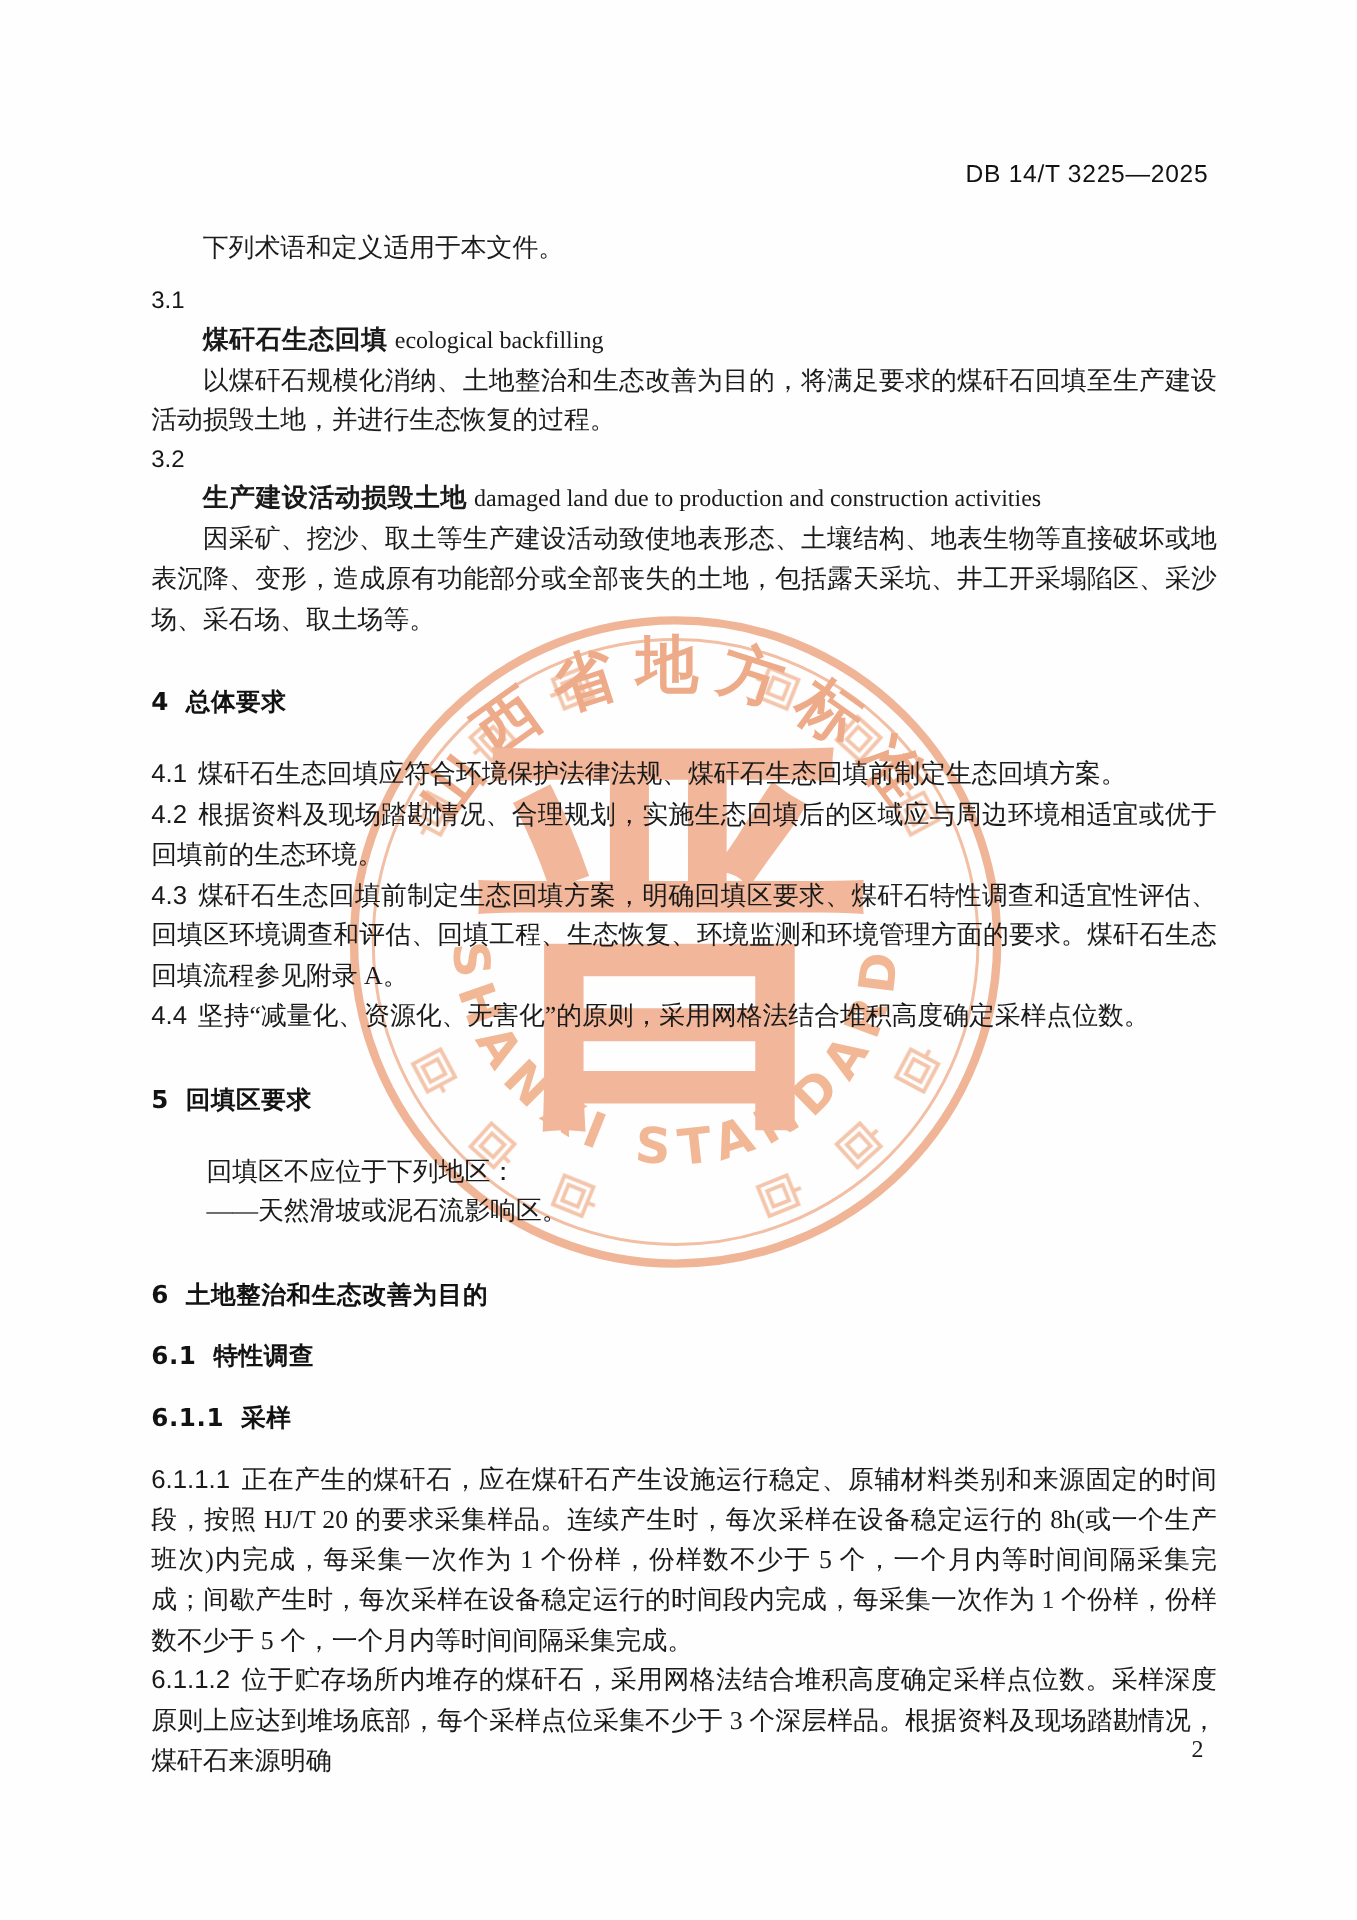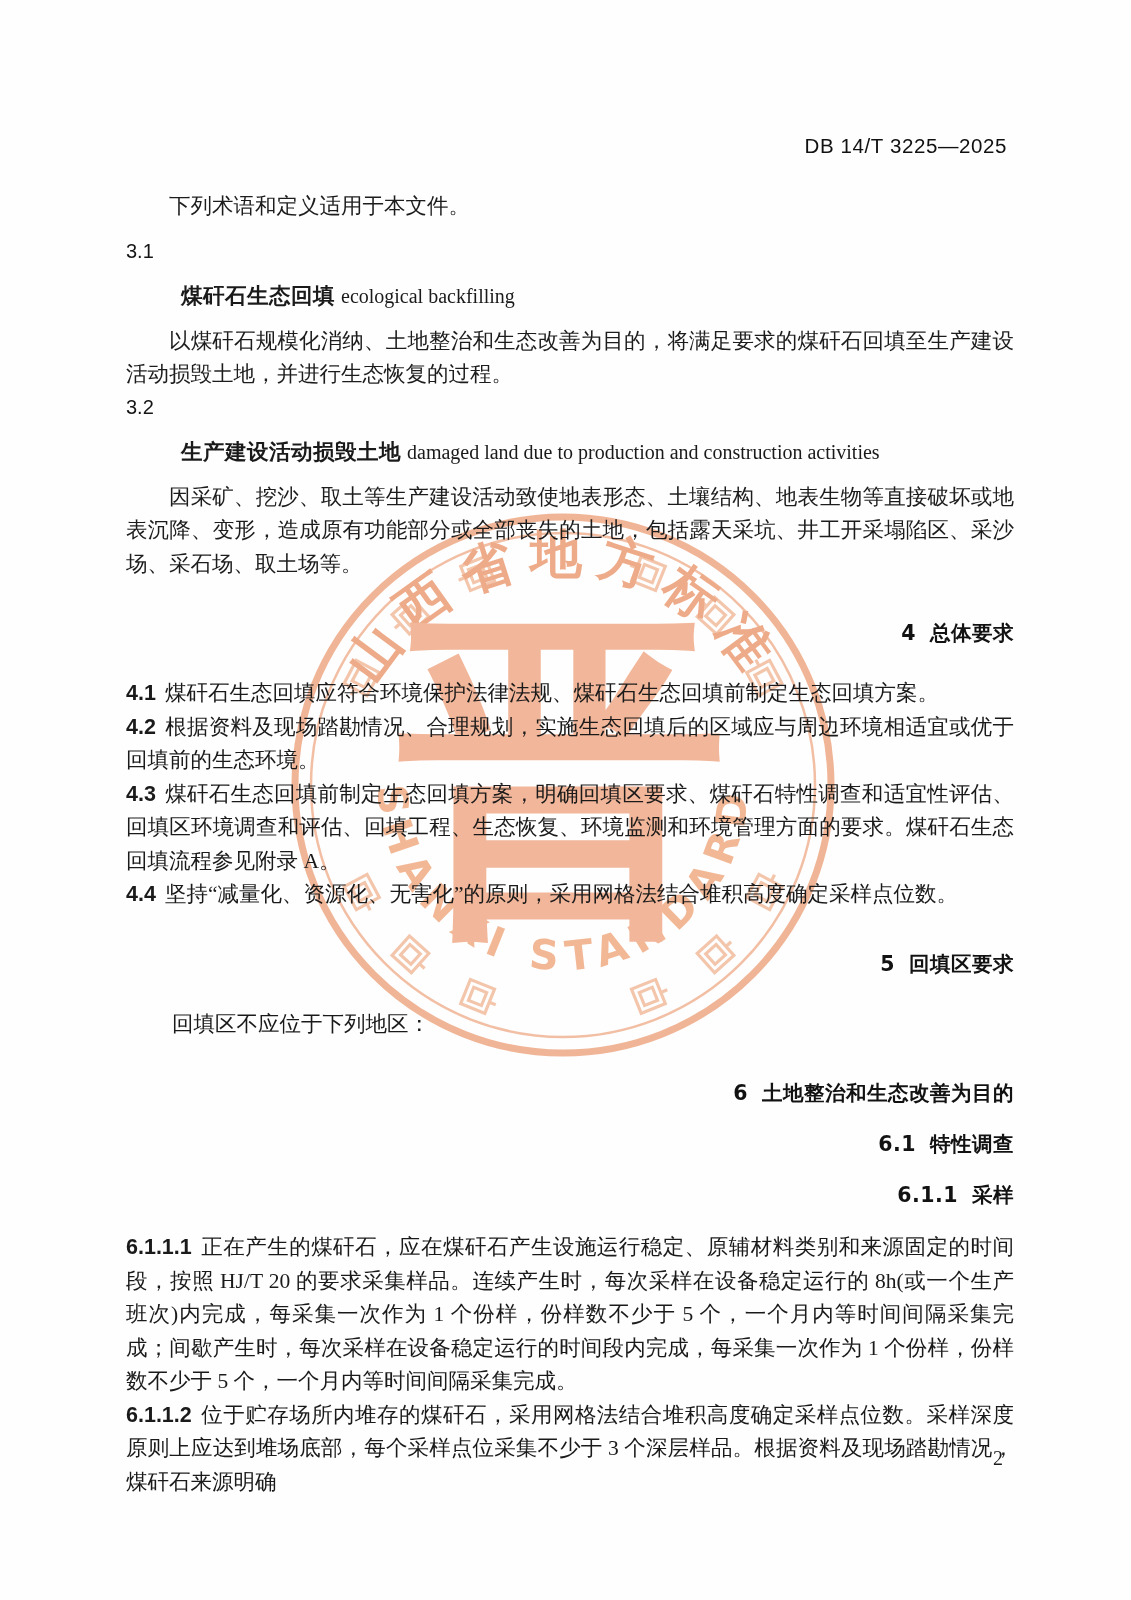--- a/index.html
+++ b/index.html
@@ -71,21 +71,21 @@
     font-family: "Liberation Sans", "DejaVu Sans", sans-serif;
     font-size: 20px;
     line-height: 31px;
     margin: 0;
     color: #151515;
   }
 
   .term-line {
     font-size: 21.5px;
     line-height: 33px;
-    margin: 12px;
+    margin: 0;
     text-indent: 2em;
   }
   .term-cn {
     font-weight: bold;
     font-family: "DejaVu Sans", "Liberation Sans", sans-serif;
     letter-spacing: 0.5px;
   }
   .term-en {
     font-family: "Liberation Serif", "DejaVu Serif", serif;
     font-size: 20px;
@@ -93,34 +93,33 @@
   }
 
   .h-sec {
     font-family: "DejaVu Sans", "Liberation Sans", sans-serif;
     font-weight: bold;
     font-size: 20.5px;
     line-height: 30px;
     margin: 0;
     letter-spacing: 0.5px;
     color: #121212;
-    text-align: right;
   }
   .h-sec .hnum { font-weight: bold; padding-right: 14px; }
 
   .clause {
     font-size: 21.5px;
     line-height: 33.5px;
     margin: 0;
     text-align: justify;
     text-justify: inter-ideograph;
   }
   .clause .cnum {
     font-family: "Liberation Sans", "DejaVu Sans", sans-serif;
-    font-weight: 700;
+    font-weight: 400;
     padding-right: 9px;
   }
 
   .dashlist { margin: 0; padding: 0; list-style: none; }
   .dashlist li {
     font-size: 21.5px;
     line-height: 33.5px;
     padding-left: 46px;
     text-indent: -46px;
     text-align: justify;
@@ -288,20 +287,21 @@
 
     <p class="h-sec">
       <span class="hnum">5</span><span>回填区要求</span>
     </p>
 
     <div class="sp-l"></div>
 
     <div class="blk-5">
       <p class="listintro">回填区不应位于下列地区：</p>
       <ul class="dashlist">
+        <li>——天然滑坡或泥石流影响区。</li>
       </ul>
     </div>
 
     <div class="sp-xl"></div>
 
     <p class="h-sec">
       <span class="hnum">6</span><span>土地整治和生态改善为目的</span>
     </p>
 
     <div class="sp-m"></div>

